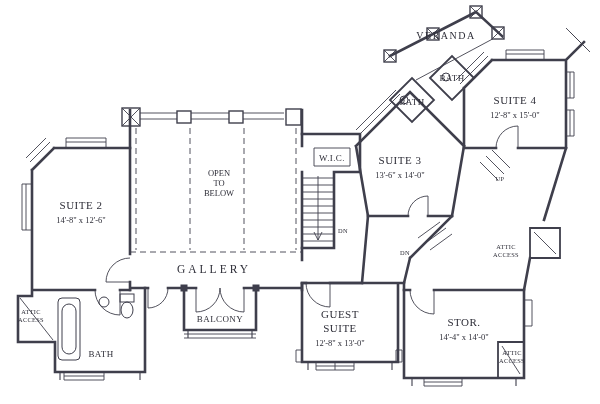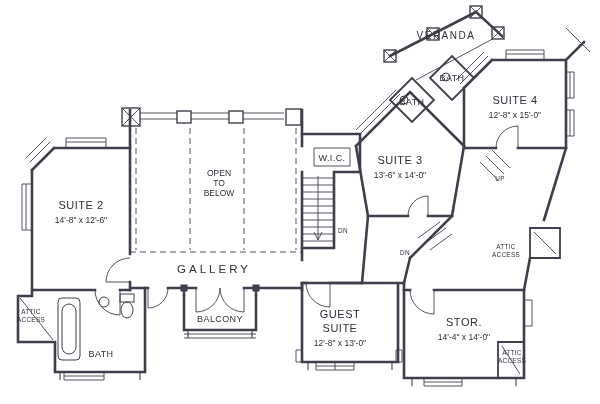--- a/index.html
+++ b/index.html
@@ -3,21 +3,21 @@
 <meta charset="utf-8">
 <style>
   :root{
     --wall:#3f3f4c;
     --text:#2e2e38;
     --bg:#ffffff;
   }
   html,body{margin:0;padding:0;background:var(--bg);}
   .plan-wrap{
     position:relative;width:600px;height:404px;background:var(--bg);
-    font-family:Liberation Sans, sans-serif;
+    font-family:Liberation Serif, serif;
   }
   svg{display:block;}
   .w{stroke:var(--wall);stroke-width:2.6;fill:none;stroke-linecap:square;}
   .w2{stroke:var(--wall);stroke-width:1.8;fill:none;stroke-linecap:square;}
   .t{stroke:var(--wall);stroke-width:0.9;fill:none;}
   .t1{stroke:var(--wall);stroke-width:1.1;fill:none;}
   .d{stroke:var(--wall);stroke-width:0.9;fill:none;stroke-dasharray:6 4;}
   .post{fill:#ffffff;stroke:var(--wall);stroke-width:1.4;}
   .postdark{fill:var(--wall);stroke:var(--wall);}
   .fix{fill:none;stroke:var(--wall);stroke-width:1;}

